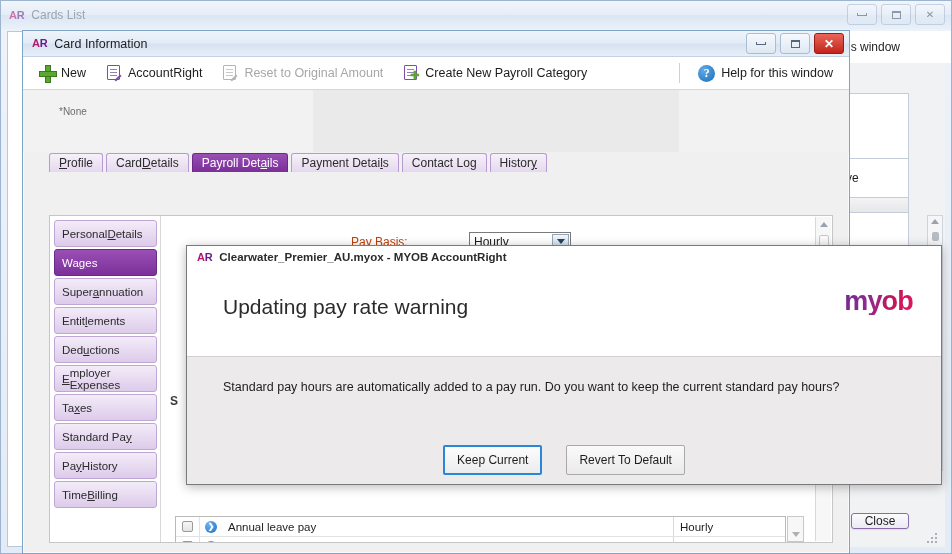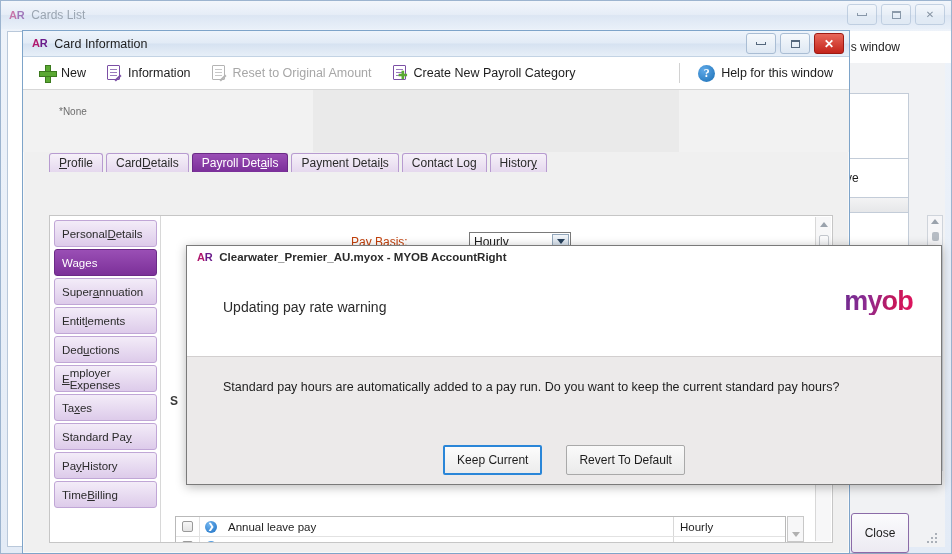--- a/index.html
+++ b/index.html
@@ -92,21 +92,21 @@
     background:#b6bcc4; border-radius:2px;
   }
   .bg-close-area {
     position: absolute; right: 6px; bottom: 6px; width: 114px; height: 86px;
   }
   .bg-btn-blank {
     position: absolute; left: 8px; top: 0; width: 70px; height: 22px;
     background: linear-gradient(#fdfdfe,#eceef1); border:1px solid #cfcfd6; border-radius:3px;
   }
   .close-btn {
-    position: absolute; left: 20px; top: 52px; width: 58px; height: 40px;
+    position: absolute; left: 20px; top: 52px; width: 58px; height: 16px;
     background: linear-gradient(#fbfbfd,#eceaf2);
     border: 1px solid #8b6ba8; border-radius: 3px;
     font-size: 12px; color: #1d1d1d;
     display: flex; align-items: center; justify-content: center;
     box-shadow: 0 1px 1px rgba(0,0,0,.08);
   }
   .resize-grip { position:absolute; right:8px; bottom:4px; width:12px; height:12px; }
   .resize-grip i { position:absolute; width:2px; height:2px; background:#aab0b8; display:block; }
 
   
@@ -355,21 +355,21 @@
   }
   .modal-titlebar {
     height: 22px; display: flex; align-items: center; padding-left: 10px;
     background: #ffffff;
   }
   .modal-title { margin-left: 7px; font-size: 11.5px; color: #2b2b2b; font-weight: bold; }
   .modal-head {
     height: 66px; display: flex; align-items: center;
     padding: 0 28px 0 36px; background: #ffffff;
   }
-  .modal-h1 { font-size: 14px; color: #2b2b2b; font-weight: normal; margin-top: 12px; }
+  .modal-h1 { font-size: 21px; color: #2b2b2b; font-weight: normal; margin-top: 12px; }
   .myob-logo {
     margin-left: auto; font-size: 27px; font-weight: bold;
     letter-spacing: -0.8px; line-height: 1;
     background: linear-gradient(100deg, #6f2b8f 0%, #8e2a91 35%, #c2185b 70%, #e0145e 100%);
     -webkit-background-clip: text; background-clip: text;
     color: transparent;
   }
   .modal-body {
     background: #eceaea; border-top: 1px solid #d2cfcf;
     position: absolute; left: 0; right: 0; top: 110px; bottom: 0;
@@ -468,21 +468,21 @@
       </div>
       <div class="tb-item">
         <span class="ico">
           <span class="ico-doc" style="position:absolute;left:1px;top:0">
               <i></i>
               <i></i>
               <i></i>
               <span class="pen"></span>
             </span>
         </span>
-        <span>Information</span>
+        <span>AccountRight</span>
       </div>
       <div class="tb-item disabled">
         <span class="ico">
           <span class="ico-doc gray" style="position:absolute;left:1px;top:0">
               <i></i>
               <i></i>
               <i></i>
               <span class="pen"></span>
             </span>
         </span>

